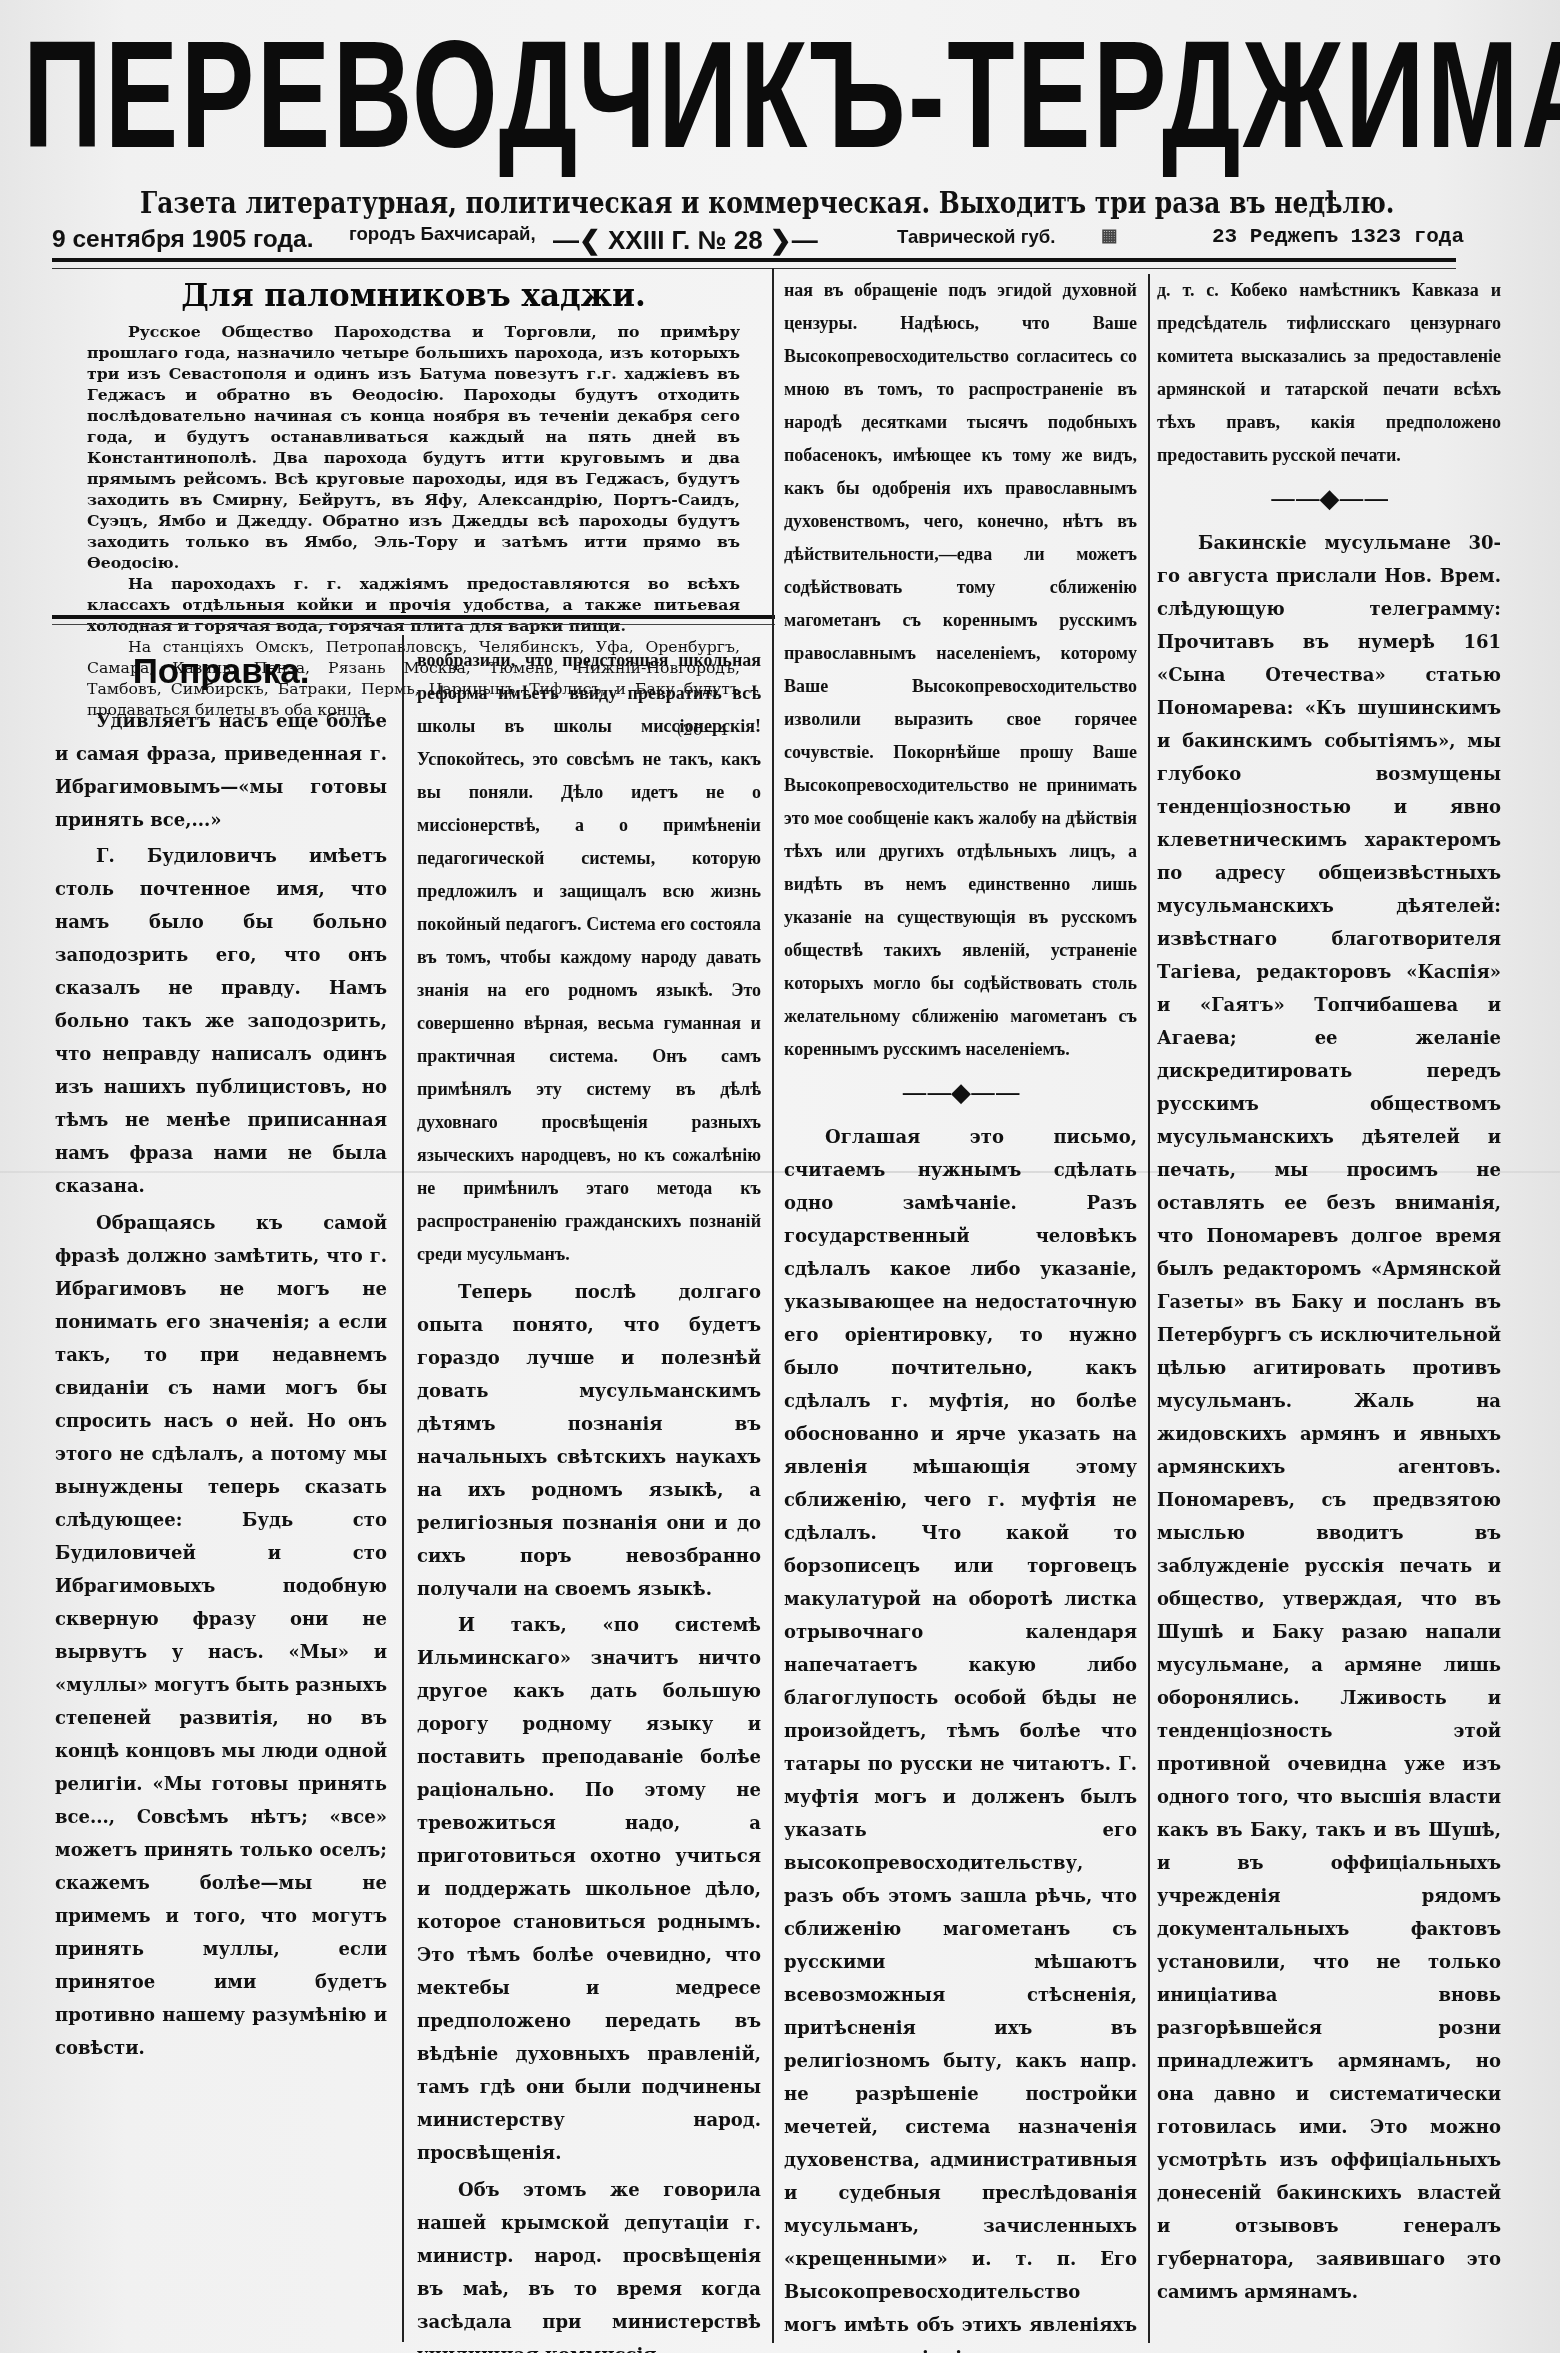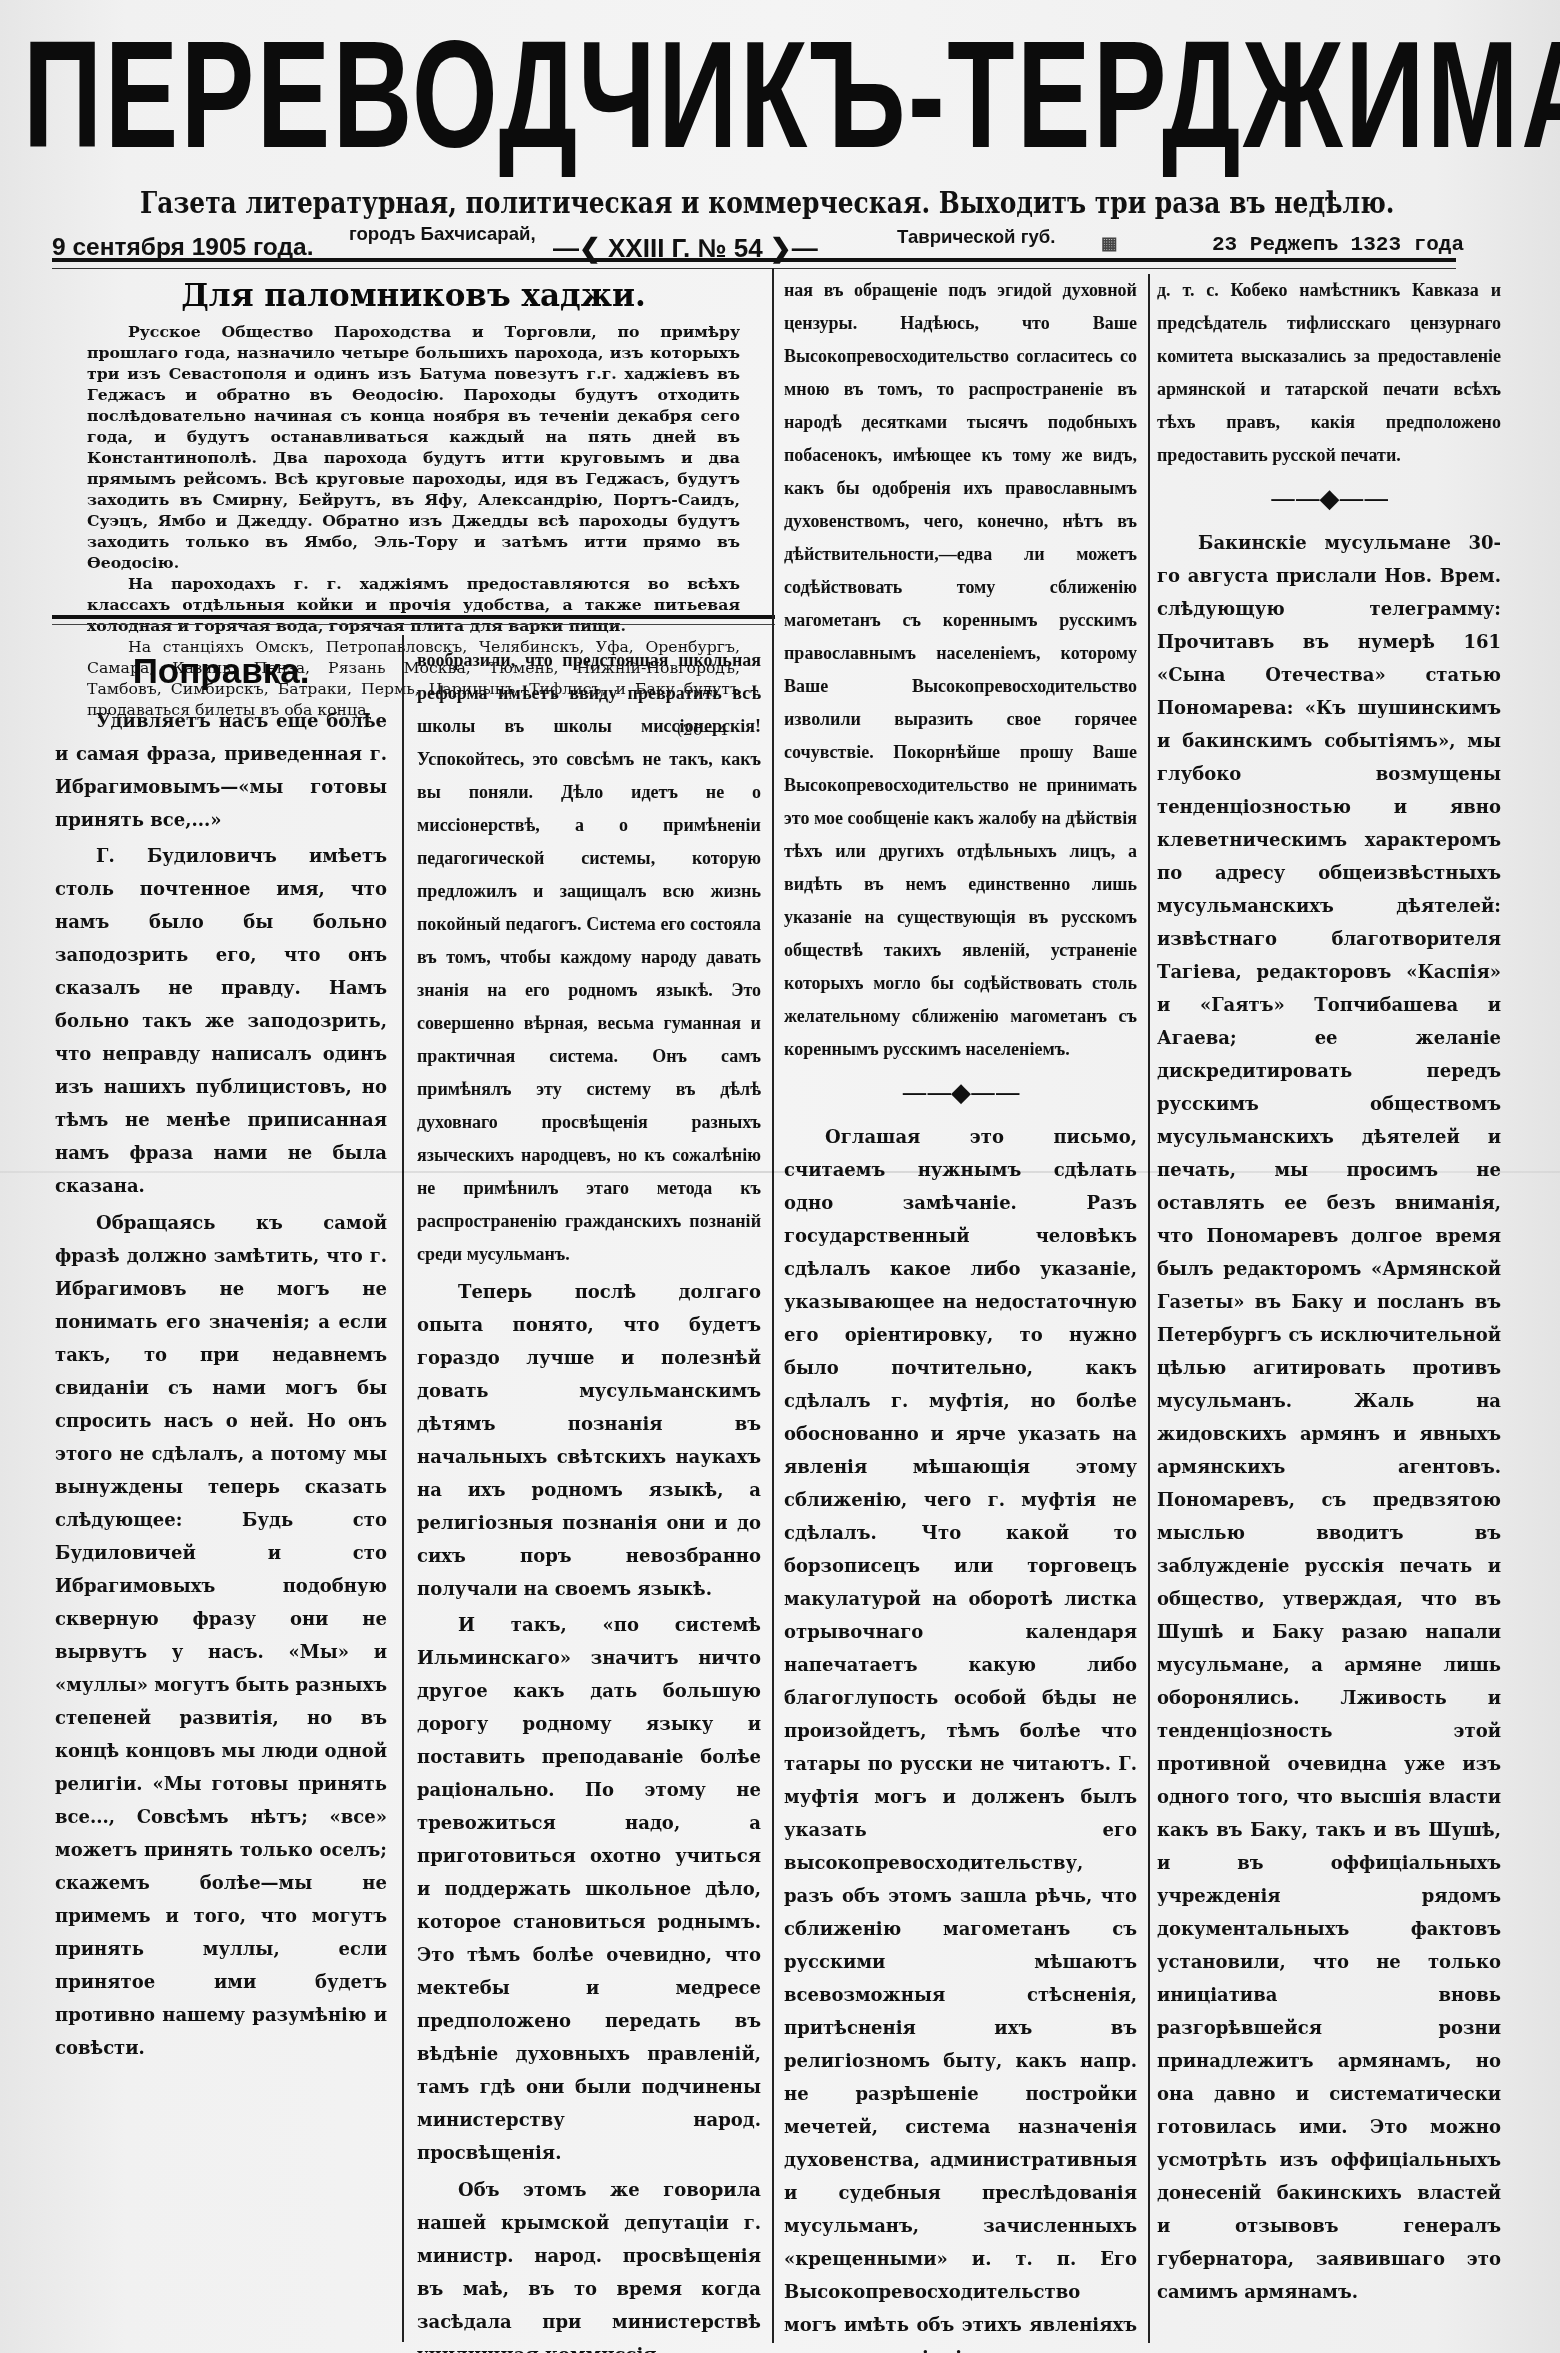--- a/index.html
+++ b/index.html
@@ -23,21 +23,21 @@
   }
   .subtitle {
     position: absolute; left: 140px; top: 186px; width: 1224px;
     font-family: "DejaVu Serif", serif; font-weight: 700; font-size: 29px;
     transform: scaleX(0.86); transform-origin: left top; white-space: nowrap;
   }
   .infoline {
     position: absolute; left: 52px; top: 221px; width: 1410px; height: 35px;
     font-family: "Liberation Sans", sans-serif; font-size: 21px; font-weight: 700;
   }
-  .infoline span { position: absolute; top: 12px; white-space: nowrap; }
+  .infoline span { position: absolute; top: 4px; white-space: nowrap; }
   .info-date { left: 0; font-size: 24.5px; }
   .info-city { left: 297px; font-size: 18.6px; top: 2.3px !important; }
   .info-issue { left: 501px; font-size: 26px; }
   .info-region { left: 845px; font-size: 18.6px; top: 4.7px !important; }
   .info-mark { left: 1049px; font-size: 17.5px; color: #444; }
   .info-hijri { left: 1160px; font-size: 21px; font-family: Liberation Mono, monospace; }
   .rule-top {
     position: absolute; left: 52px; top: 258px; width: 1404px; height: 5.8px;
     border-top: 4.1px solid #111; border-bottom: 1.2px solid #333;
   }
@@ -76,21 +76,21 @@
 <body>
 
 <div class="page">
 
   <div class="masthead">ПЕРЕВОДЧИКЪ-ТЕРДЖИМАНЪ</div>
   <div class="subtitle">Газета литературная, политическая и коммерческая. Выходитъ три раза въ недѣлю.</div>
 
   <div class="infoline">
     <span class="info-date">9 сентября 1905 года.</span>
     <span class="info-city">городъ Бахчисарай,</span>
-    <span class="info-issue">—❮ XXIII Г. № 54 ❯—</span>
+    <span class="info-issue">—❮ XXIII Г. № 28 ❯—</span>
     <span class="info-region">Таврической губ.</span>
     <span class="info-mark">▦</span>
     <span class="info-hijri">23 Реджепъ 1323 года</span>
   </div>
 
   <div class="rule-top"></div>
 
   <div class="block hajj" style="left:87px; top:271px; width:653px;">
     <div class="hd hd-hajj">Для паломниковъ хаджи.</div>
     <p class="p strong">Русское Общество Пароходства и Торговли, по примѣру прошлаго года, назначило четыре большихъ парохода, изъ которыхъ три изъ Севастополя и одинъ изъ Батума повезутъ г.г. хаджіевъ въ Геджасъ и обратно въ Өеодосію. Пароходы будутъ отходить послѣдовательно начиная съ конца ноября въ теченіи декабря сего года, и будутъ останавливаться каждый на пять дней въ Константинополѣ. Два парохода будутъ итти круговымъ и два прямымъ рейсомъ. Всѣ круговые пароходы, идя въ Геджасъ, будутъ заходить въ Смирну, Бейрутъ, въ Яфу, Александрію, Портъ-Саидъ, Суэцъ, Ямбо и Джедду. Обратно изъ Джедды всѣ пароходы будутъ заходить только въ Ямбо, Эль-Тору и затѣмъ итти прямо въ Өеодосію.</p>

